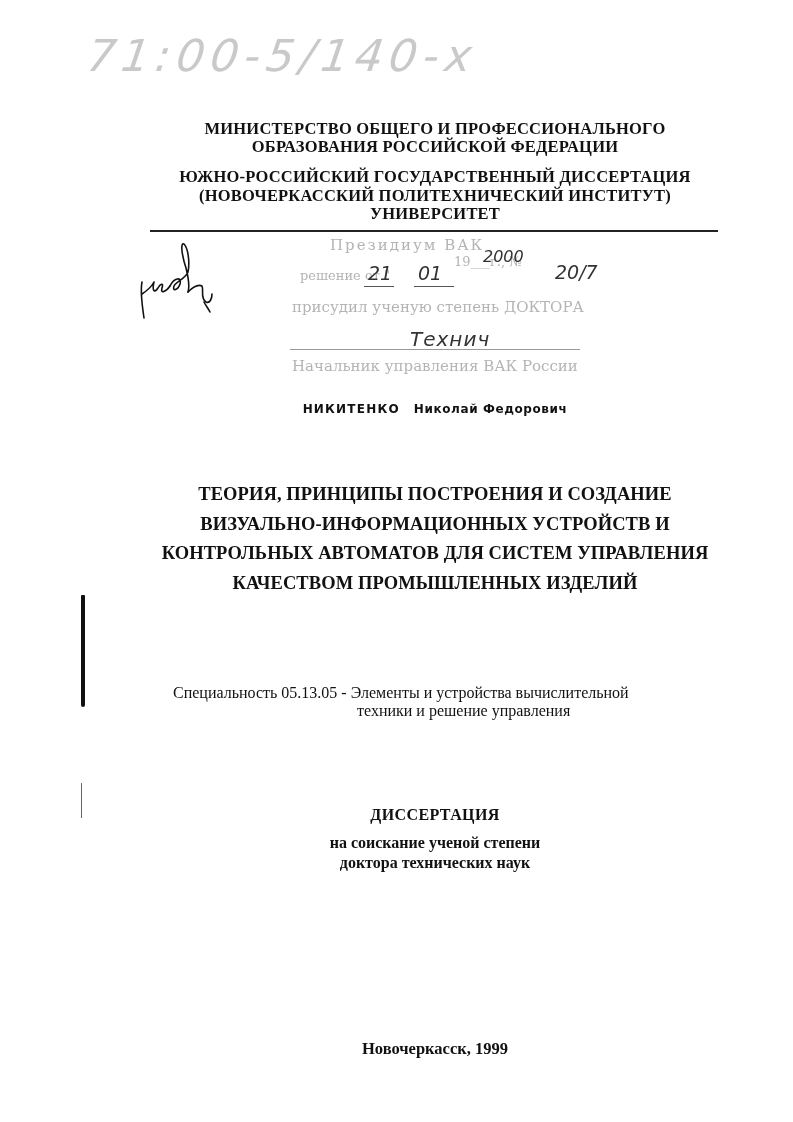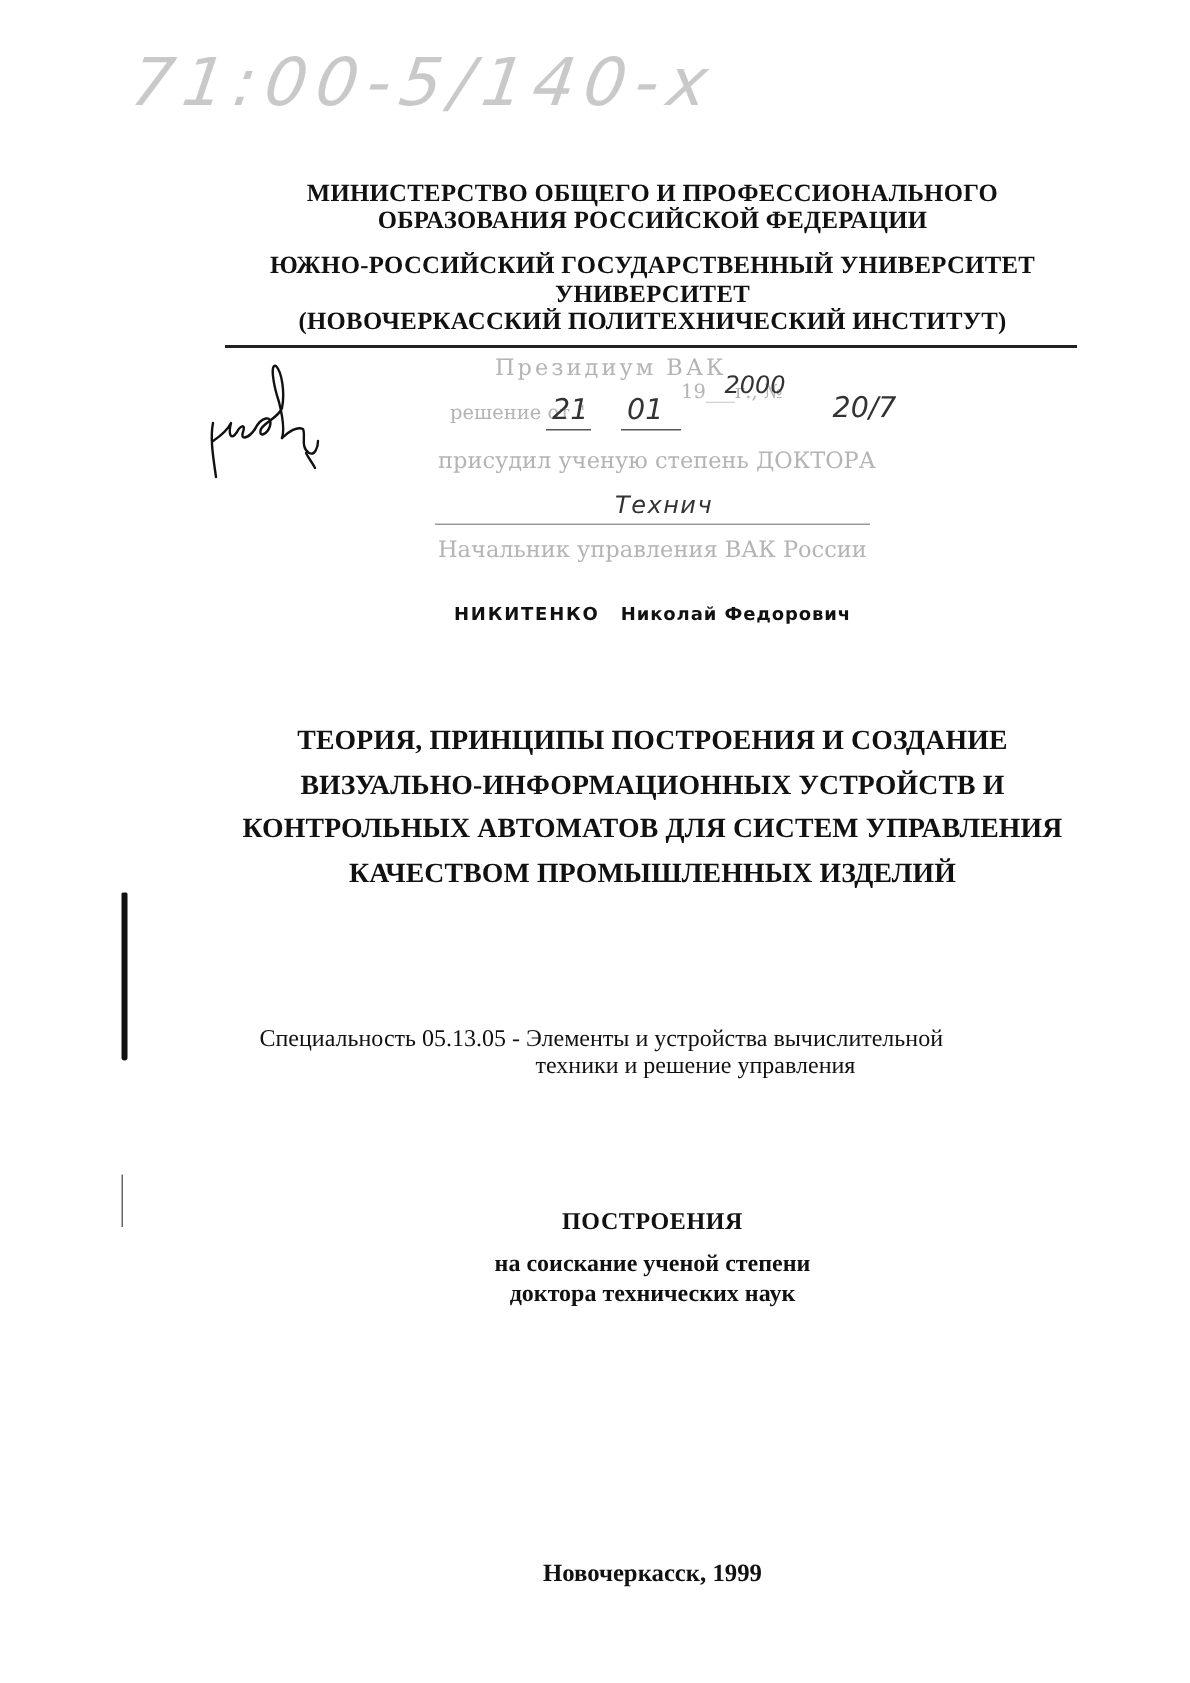--- a/index.html
+++ b/index.html
@@ -92,21 +92,21 @@
       position: absolute;
       font-family: "DejaVu Sans", sans-serif;
       font-style: italic;
       color: #333;
       white-space: nowrap;
     }
     .hand-day { left: 368px; top: 262px; font-size: 19px; }
     .hand-month { left: 418px; top: 262px; font-size: 19px; }
     .hand-year { left: 483px; top: 247px; font-size: 16px; }
     .hand-num { left: 555px; top: 261px; font-size: 19px; }
-    .hand-field { left: 410px; top: 327px; font-size: 16px; letter-spacing: 1px; font-style: italic; }
+    .hand-field { left: 410px; top: 327px; font-size: 20px; letter-spacing: 1px; font-style: italic; }
     .hand-underline {
       position: absolute;
       height: 1px;
       background: #555;
     }
 
     
     .author {
       left: 150px;
       width: 570px;
@@ -187,23 +187,23 @@
 <body>
 
 <div class="abs archive-number">71:00-5/140-x</div>
 
 <div class="center-block ministry">
   <div>МИНИСТЕРСТВО ОБЩЕГО И ПРОФЕССИОНАЛЬНОГО</div>
   <div>ОБРАЗОВАНИЯ РОССИЙСКОЙ ФЕДЕРАЦИИ</div>
 </div>
 
 <div class="center-block university">
-  <div>ЮЖНО-РОССИЙСКИЙ ГОСУДАРСТВЕННЫЙ УНИВЕРСИТЕТ</div>
+  <div>ЮЖНО-РОССИЙСКИЙ ГОСУДАРСТВЕННЫЙ ДИССЕРТАЦИЯ</div>
+  <div>(НОВОЧЕРКАССКИЙ ПОЛИТЕХНИЧЕСКИЙ ИНСТИТУТ)</div>
   <div>УНИВЕРСИТЕТ</div>
-  <div>(НОВОЧЕРКАССКИЙ ПОЛИТЕХНИЧЕСКИЙ ИНСТИТУТ)</div>
 </div>
 
 <div class="abs header-rule"></div>
 
 <svg class="abs signature" viewBox="0 0 96 82">
   <g fill="none" stroke="#111" stroke-width="1.6" stroke-linecap="round" stroke-linejoin="round">
     <path d="M14 40 C 12 50, 14 62, 16 76"></path>
     <path d="M14 52 C 20 48, 24 44, 26 40 C 24 48, 26 52, 30 46 C 32 42, 36 40, 34 46 C 32 52, 38 50, 42 44"></path>
     <path d="M42 44 C 46 36, 54 34, 52 42 C 50 48, 44 50, 46 44 C 48 40, 58 36, 60 30 C 62 20, 60 6, 56 2 C 52 0, 54 14, 58 26 C 60 34, 62 44, 60 50"></path>
     <path d="M60 50 C 64 46, 70 42, 74 44 C 76 48, 72 56, 78 60 C 82 62, 84 56, 84 52"></path>
@@ -240,19 +240,19 @@
 </div>
 
 <div class="abs margin-bar"></div>
 <div class="abs margin-tick"></div>
 
 <div class="abs specialty">
   <span>Специальность 05.13.05 - Элементы и устройства вычислительной</span>
   <span class="line2">техники и решение управления</span>
 </div>
 
-<div class="center-block diss-title">ПОСТРОЕНИЯ</div>
+<div class="center-block diss-title">ДИССЕРТАЦИЯ</div>
 <div class="center-block diss-sub">
   <div>на соискание ученой степени</div>
   <div>доктора технических наук</div>
 </div>
 
 <div class="center-block place">Новочеркасск, 1999</div>
 
 </body></html>

